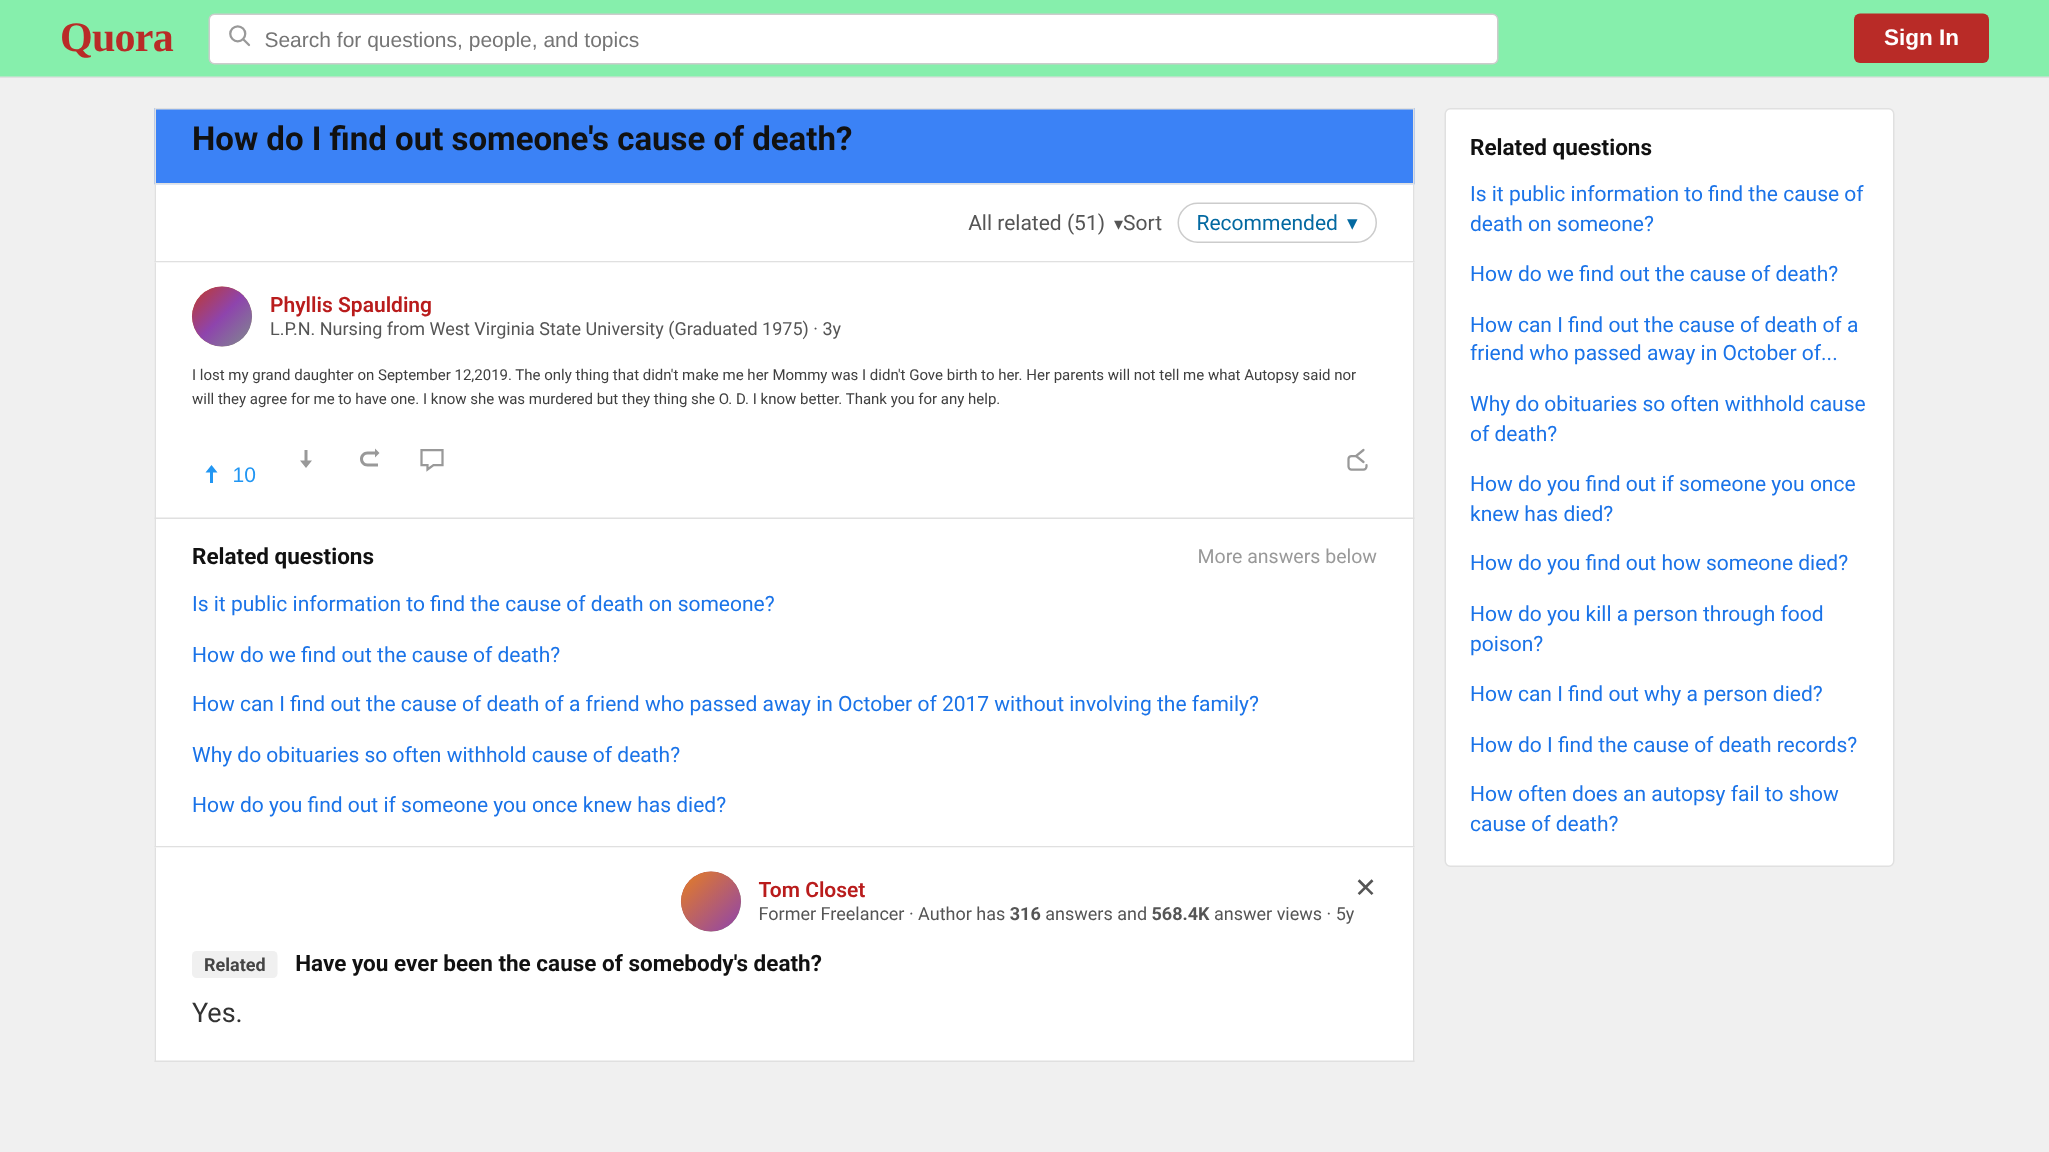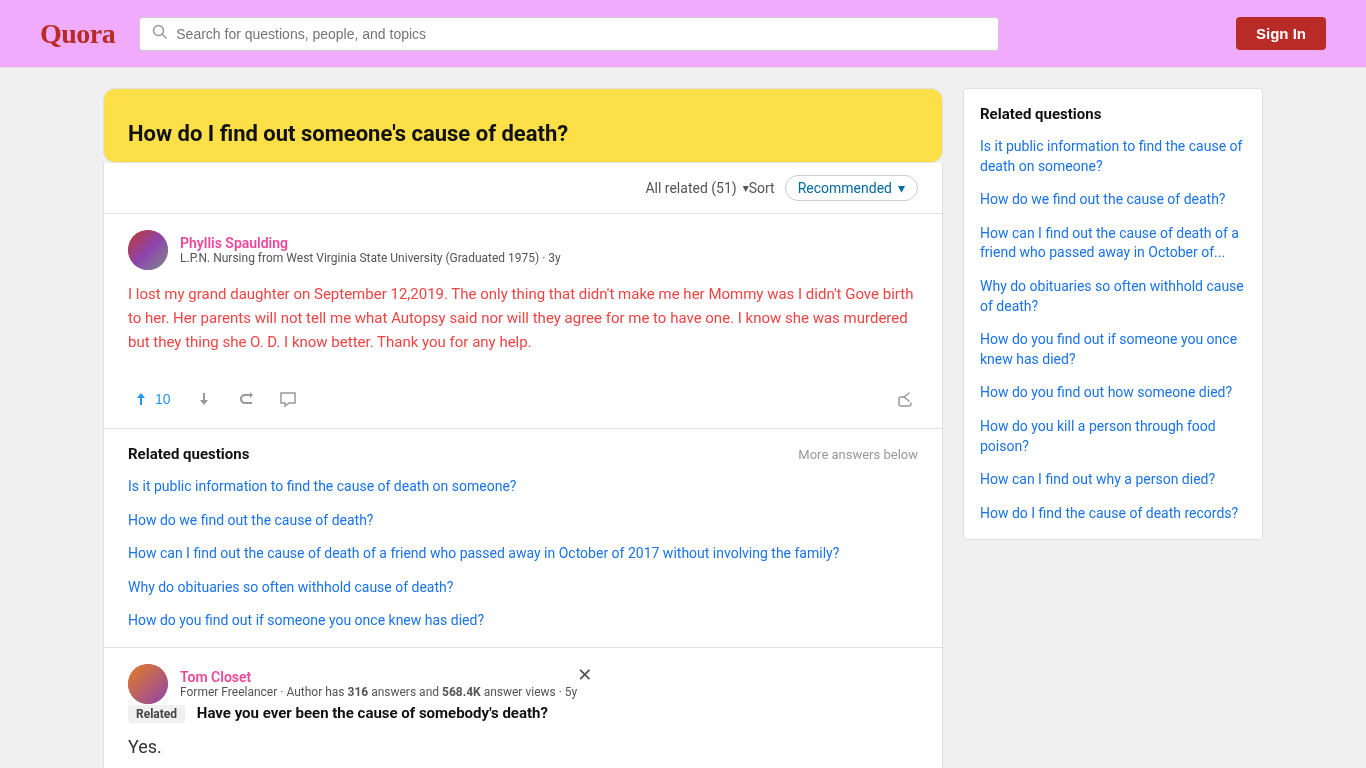--- a/index.html
+++ b/index.html
@@ -1,25 +1,25 @@
 <!DOCTYPE html>
 <html><head>
   <meta charset="utf-8">
   <style>
     * { box-sizing: border-box; margin: 0; padding: 0; }
     body { font-family: -apple-system, BlinkMacSystemFont, 'Segoe UI', Roboto, sans-serif; background: #f0f0f0; color: #333; font-size: 15px; }
 
     
     .header {
-      background: #f0abfc;
+      background: #86efac;
       border-bottom: 1px solid #e0e0e0;
       display: flex;
       align-items: center;
       padding: 0 40px;
-      height: 68px;
+      height: 52px;
       position: sticky;
       top: 0;
       z-index: 100;
     }
     .logo {
       font-size: 28px;
       font-weight: bold;
       color: #b92b27;
       font-family: Georgia, serif;
       margin-right: 24px;
@@ -69,24 +69,24 @@
     }
 
     
     .main-content {
       flex: 1;
       min-width: 0;
     }
 
     
     .question-card {
-      background: #fde047;
-      border: 1px solid #e0e0e0;
-      border-radius: 12px;
-      padding: 32px 24px 16px;
+      background: #3b82f6;
+      border: 1px solid #e0e0e0;
+      border-radius: 0;
+      padding: 8px 24px 16px;
       margin-bottom: 0;
     }
     .question-title {
       font-size: 22px;
       font-weight: 700;
       color: #111;
       margin-bottom: 0;
     }
 
     
@@ -157,50 +157,51 @@
     .avatar-img {
       width: 100%;
       height: 100%;
       background: linear-gradient(135deg, #c0392b 0%, #8e44ad 50%, #7f8c8d 100%);
       border-radius: 50%;
     }
     .author-info {}
     .author-name {
       font-weight: 600;
       font-size: 14px;
-      color: #ec4899;
+      color: #b91c1c;
     }
     .author-cred {
       font-size: 12px;
       color: #555;
     }
     .answer-text {
-      font-size: 15px;
-      color: #ef4444;
+      font-size: 10px;
+      color: #404040;
       line-height: 1.6;
-      margin-bottom: 32px;
+      margin-bottom: 8px;
     }
     .answer-actions {
       display: flex;
       align-items: center;
       gap: 16px;
     }
     .action-btn {
       display: flex;
       align-items: center;
       gap: 5px;
       color: #555;
       font-size: 14px;
       cursor: pointer;
       background: none;
       border: none;
       padding: 4px;
     }
     .action-btn.upvote {
       color: #2196f3;
+      margin-top: 20px;
     }
     .share-btn {
       margin-left: auto;
       color: #555;
       cursor: pointer;
     }
 
     
     .related-questions-inline {
       background: #fff;
@@ -236,23 +237,23 @@
     
     .answer-card-2 {
       background: #fff;
       border: 1px solid #e0e0e0;
       border-top: none;
       padding: 16px 24px;
       margin-top: 0;
     }
     .answer-header-2 {
       display: flex;
-      justify-content: flex-start;
+      justify-content: flex-end;
       align-items: flex-start;
-      margin-bottom: 0;
+      margin-bottom: 12px;
     }
     .answer-author-2 {
       display: flex;
       align-items: center;
       gap: 12px;
     }
     .close-btn {
       background: none;
       border: none;
       font-size: 18px;
@@ -429,16 +430,17 @@
       <div class="sidebar-title">Related questions</div>
       <a class="sidebar-link" href="#">Is it public information to find the cause of death on someone?</a>
       <a class="sidebar-link" href="#">How do we find out the cause of death?</a>
       <a class="sidebar-link" href="#">How can I find out the cause of death of a friend who passed away in October of...</a>
       <a class="sidebar-link" href="#">Why do obituaries so often withhold cause of death?</a>
       <a class="sidebar-link" href="#">How do you find out if someone you once knew has died?</a>
       <a class="sidebar-link" href="#">How do you find out how someone died?</a>
       <a class="sidebar-link" href="#">How do you kill a person through food poison?</a>
       <a class="sidebar-link" href="#">How can I find out why a person died?</a>
       <a class="sidebar-link" href="#">How do I find the cause of death records?</a>
+      <a class="sidebar-link" href="#">How often does an autopsy fail to show cause of death?</a>
     </div>
   </aside>
 
 </div>
 
 </body></html>

